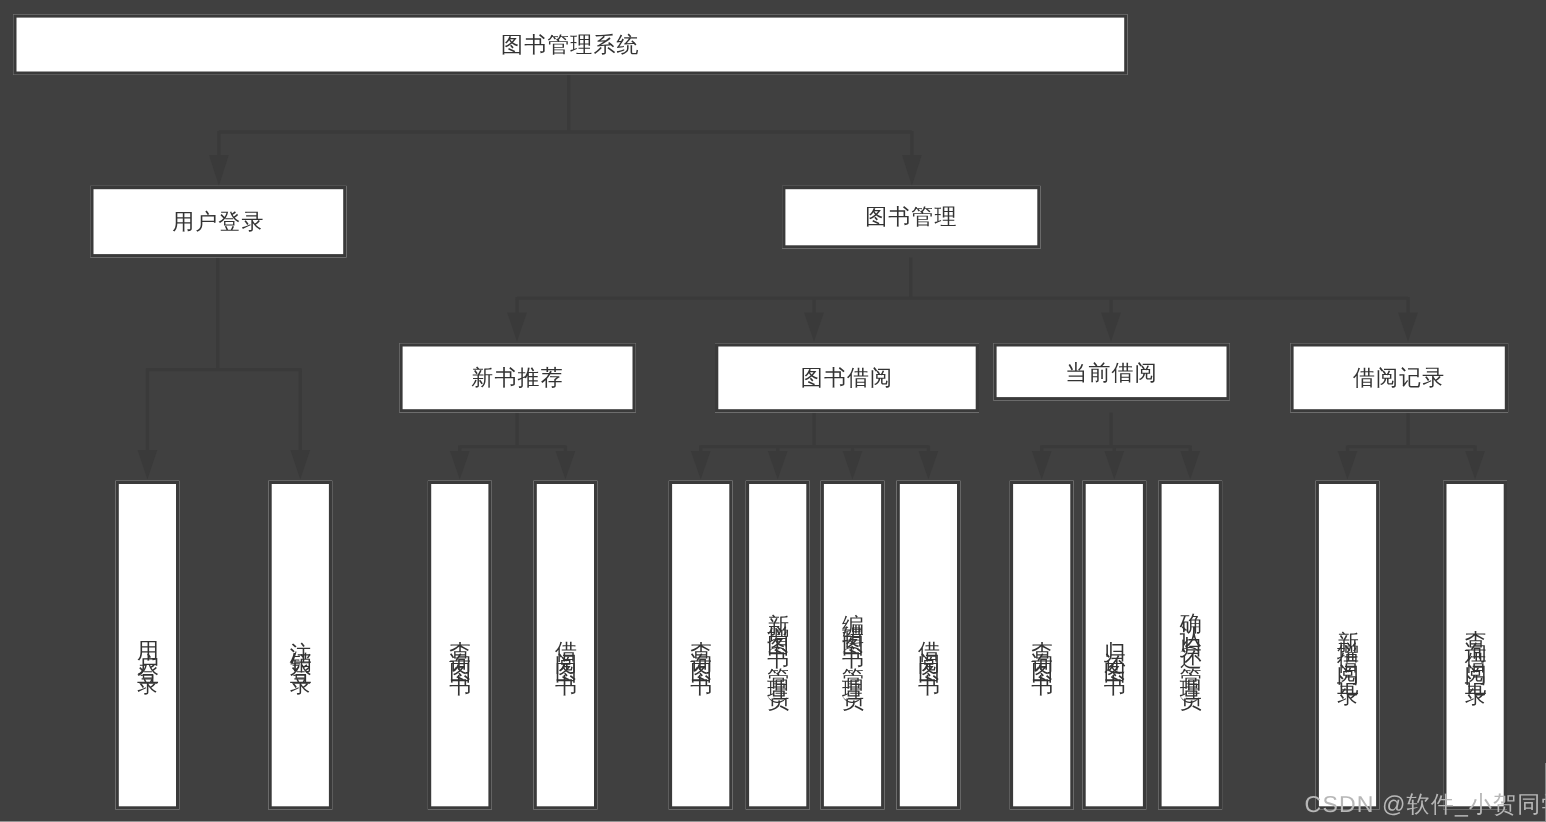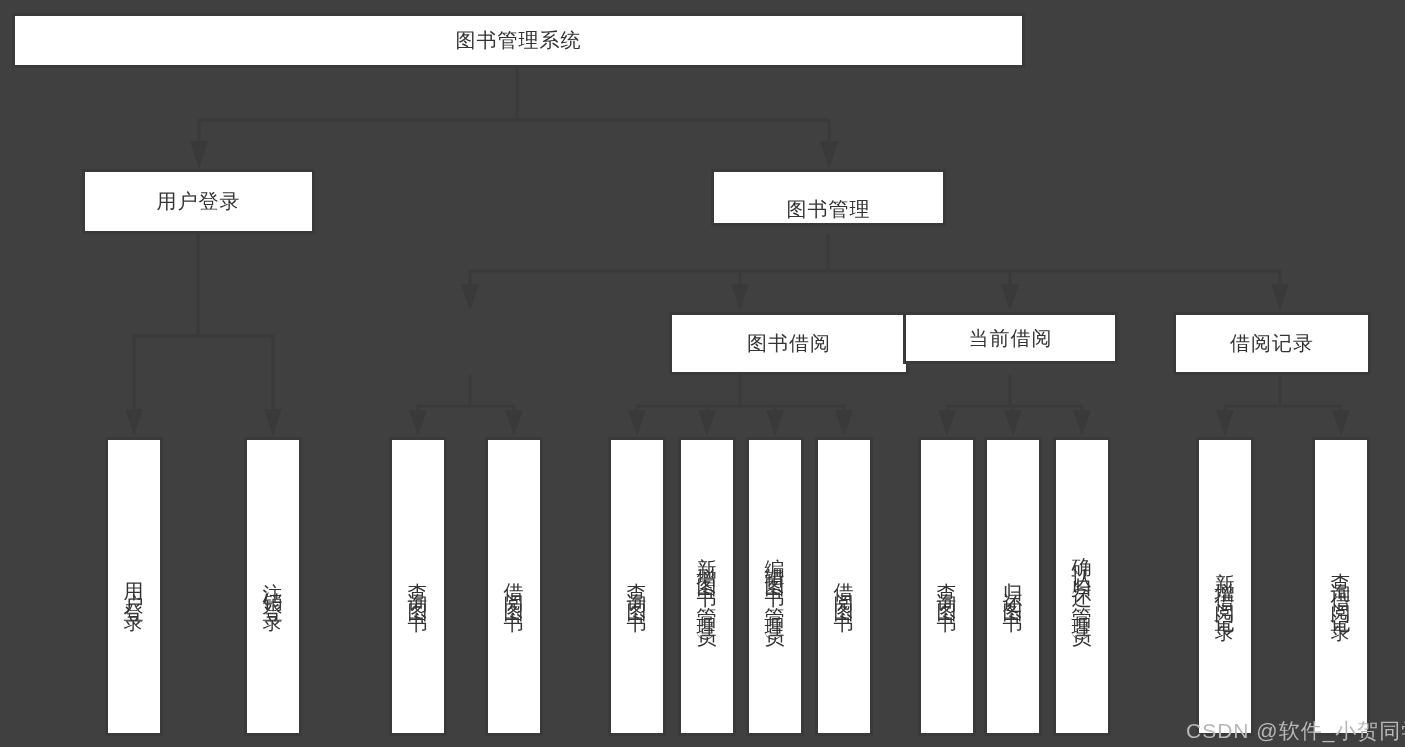--- a/index.html
+++ b/index.html
@@ -40,23 +40,23 @@
     top: 717px;
     font-size: 21px;
     color: #b7b7b7;
     letter-spacing: 1px;
     z-index: 3;
     white-space: nowrap;
   }
   
   .n-root        { left: 12px;   top: 13px;  width: 1013px; height: 55px; }
   .n-user-login  { left: 82px;   top: 169px; width: 233px;  height: 65px; }
-  .n-book-mgmt   { left: 711px;  top: 169px; width: 235px;  height: 57px; align-items: flex-end; }
+  .n-book-mgmt   { left: 711px;  top: 169px; width: 235px;  height: 57px; }
   .n-newbook     { left: 363px;  top: 312px; width: 215px;  height: 63px; }
-  .n-borrow      { left: 669px;  top: 312px; width: 240px;  height: 63px; }
+  .n-borrow      { left: 650px;  top: 312px; width: 240px;  height: 63px; }
   .n-current     { left: 903px;  top: 312px; width: 215px;  height: 52px; }
   .n-record      { left: 1173px; top: 312px; width: 198px;  height: 63px; }
   .tall          { top: 437px; width: 58px; height: 299px; }
   .n-ul1 { left: 105px; }  .n-ul2 { left: 244px; }
   .n-nb1 { left: 389px; }  .n-nb2 { left: 485px; }
   .n-bb1 { left: 608px; }  .n-bb2 { left: 678px; }
   .n-bb3 { left: 746px; }  .n-bb4 { left: 815px; }
   .n-cb1 { left: 918px; }  .n-cb2 { left: 984px; }
   .n-cb3 { left: 1053px; }
   .n-br1 { left: 1196px; } .n-br2 { left: 1312px; }
@@ -120,20 +120,23 @@
     <span>图书管理系统</span>
   </div>
 
   <div class="node n-user-login">
     <span>用户登录</span>
   </div>
   <div class="node n-book-mgmt">
     <span>图书管理</span>
   </div>
 
+  <div class="node n-newbook">
+    <span>新书推荐</span>
+  </div>
   <div class="node n-borrow">
     <span>图书借阅</span>
   </div>
   <div class="node n-current">
     <span>当前借阅</span>
   </div>
   <div class="node n-record">
     <span>借阅记录</span>
   </div>
 

